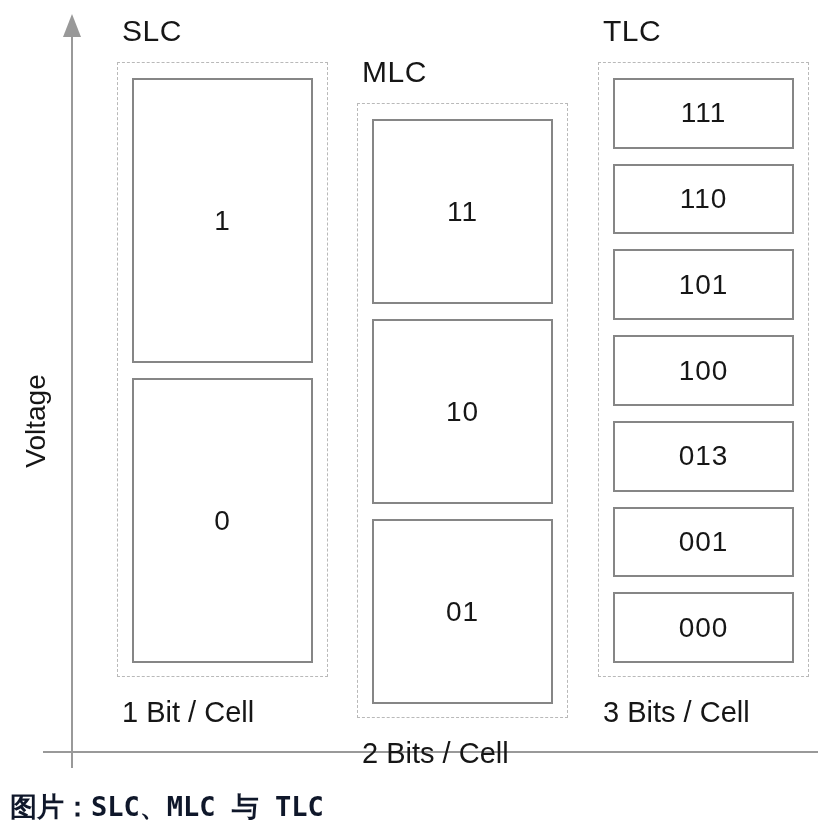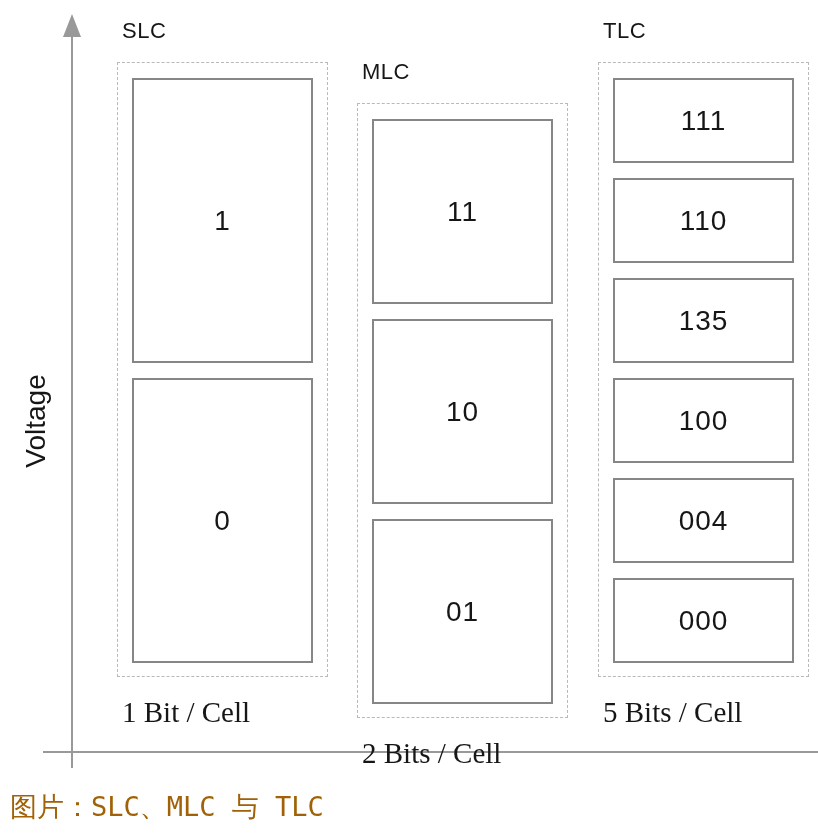--- a/index.html
+++ b/index.html
@@ -64,21 +64,21 @@
   .col-slc { left: 117px; }
   .col-mlc { left: 357px; margin-top: 41px; }
   .col-tlc { left: 598px; }
 
   .col-header {
     position: absolute;
     top: 14px;
     left: 0;
     margin: 0;
     padding-left: 5px;
-    font-size: 22px;
+    font-size: 30px;
     font-weight: 500;
     line-height: 34px;
     letter-spacing: 0.5px;
   }
   .cell-group {
     position: absolute;
     top: 62px;
     left: 0;
     width: 211px;
     height: 615px;
@@ -101,32 +101,31 @@
     letter-spacing: 1px;
   }
   .col-footer {
     position: absolute;
     top: 695px;
     left: 0;
     padding-left: 5px;
     font-size: 29px;
     line-height: 34px;
     white-space: nowrap;
-    font-family: Liberation Serif, serif;
   }
 
   
   .caption {
     position: absolute;
     left: 10px;
     top: 790px;
     font-size: 27px;
     line-height: 34px;
-    font-weight: normal;
-    color: #a16207;
+    font-weight: bold;
+    color: #0f172a;
     font-family: "DejaVu Sans Mono", "DejaVu Sans", "Liberation Sans", sans-serif;
     white-space: nowrap;
   }
 </style>
 </head>
 <body>
 
 <div class="stage">
 
   <div class="y-arrowhead"></div>
@@ -151,23 +150,24 @@
       <div class="cell">01</div>
     </div>
     <div class="col-footer">2 Bits / Cell</div>
   </section>
 
   <section class="col col-tlc">
     <h2 class="col-header">TLC</h2>
     <div class="cell-group">
       <div class="cell">111</div>
       <div class="cell">110</div>
-      <div class="cell">135</div>
+      <div class="cell">101</div>
       <div class="cell">100</div>
-      <div class="cell">004</div>
+      <div class="cell">013</div>
+      <div class="cell">001</div>
       <div class="cell">000</div>
     </div>
-    <div class="col-footer">5 Bits / Cell</div>
+    <div class="col-footer">3 Bits / Cell</div>
   </section>
 
   <div class="caption">图片：SLC、MLC 与 TLC</div>
 
 </div>
 
 </body></html>

